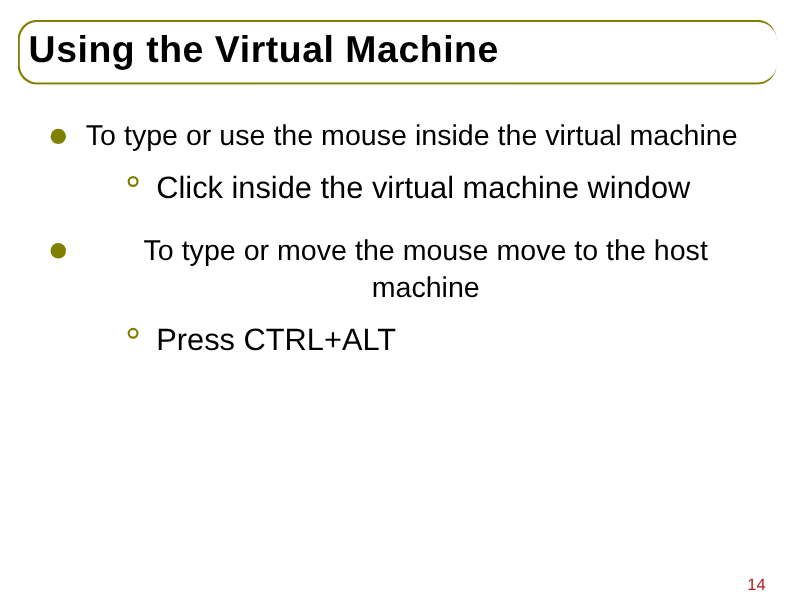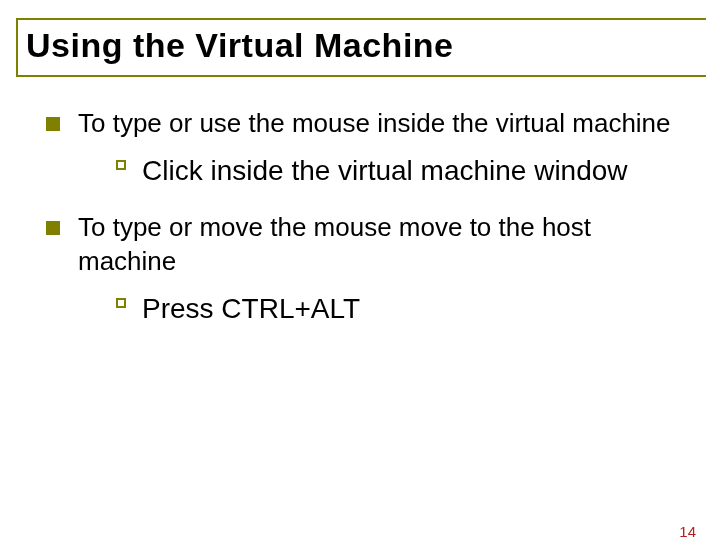--- a/index.html
+++ b/index.html
@@ -1,18 +1,19 @@
 <!DOCTYPE html>
 <html><head>
   <meta charset="utf-8">
   <style>
     * {
       margin: 0;
       padding: 0;
       box-sizing: border-box;
+      border-radius: 18px;
     }
     body {
       width: 720px;
       height: 540px;
       background: #ffffff;
       font-family: Arial, Helvetica, sans-serif;
       position: relative;
       overflow: hidden;
     }
     .slide {
@@ -35,20 +36,21 @@
       color: #000000;
       letter-spacing: 0.5px;
     }
     .content {
       padding-left: 30px;
     }
     .bullet-item {
       display: flex;
       align-items: flex-start;
       margin-bottom: 12px;
+      text-align: center;
     }
     .bullet-square {
       width: 14px;
       height: 14px;
       background: #808000;
       flex-shrink: 0;
       margin-top: 10px;
       margin-right: 18px;
     }
     .bullet-text {

